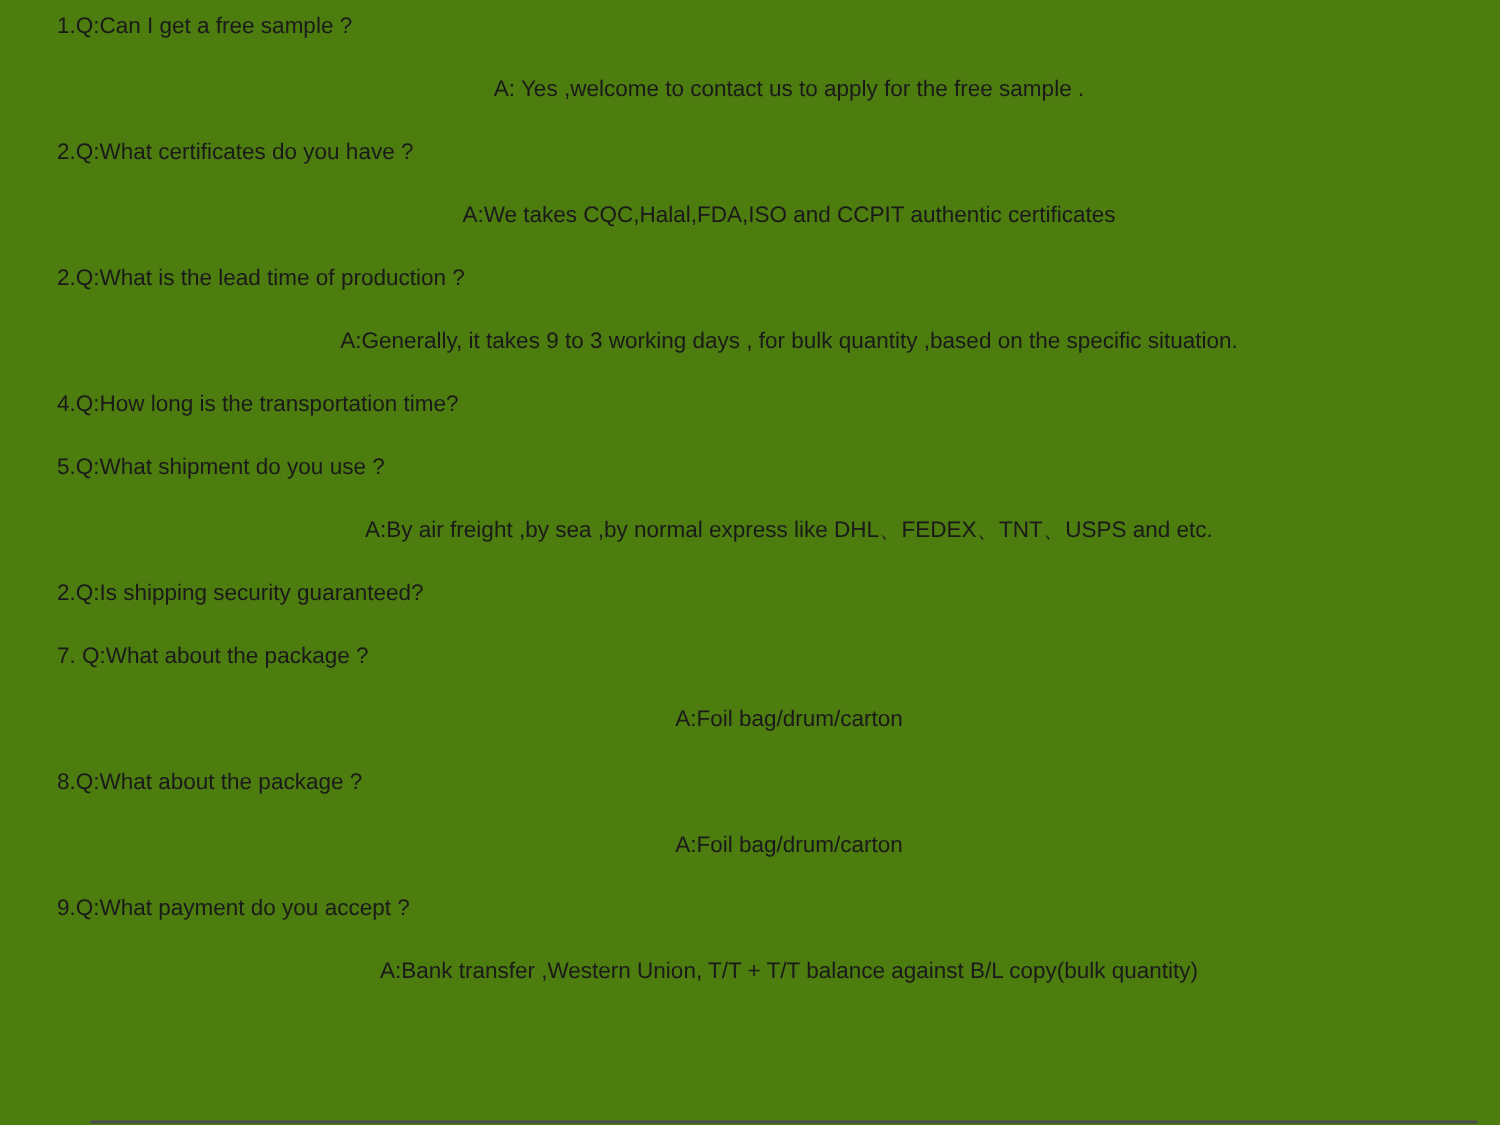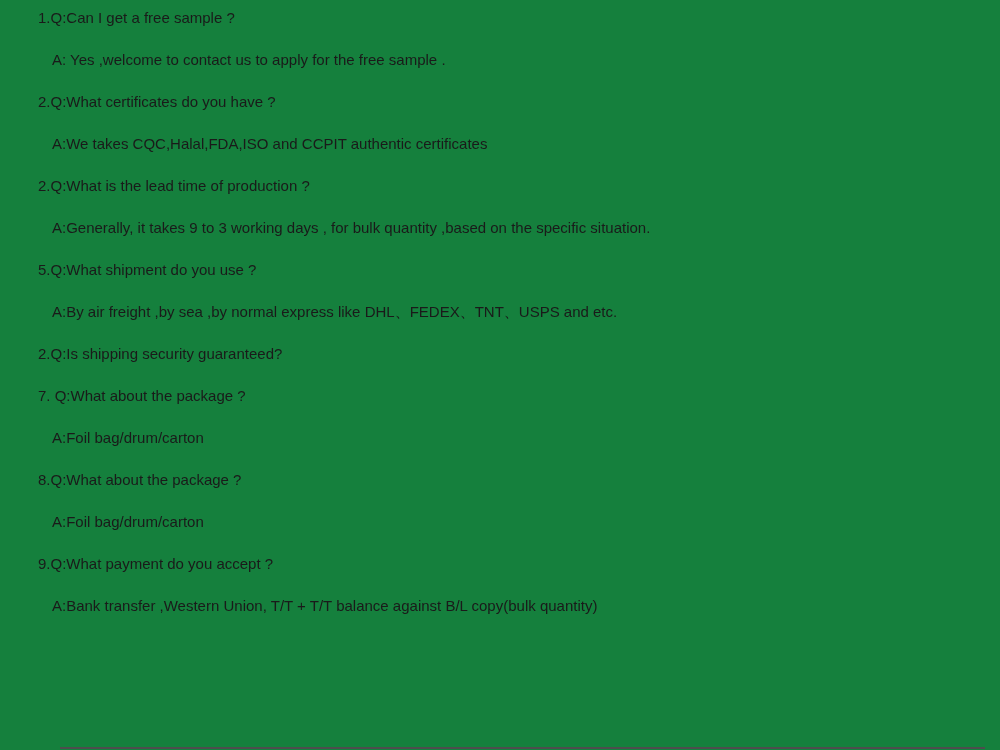--- a/index.html
+++ b/index.html
@@ -4,40 +4,41 @@
 <style>
   html, body {
     margin: 0;
     padding: 0;
     background: #ffffff;
   }
   .page {
     position: relative;
     width: 1000px;
     height: 750px;
-    background: #15803d;
+    background: #4d7c0f;
     overflow: hidden;
     font-family: "Liberation Sans", "DejaVu Sans", sans-serif;
     font-size: 15px;
     color: #1a1a1a;
   }
   .faq {
     margin-top: -3px;
   }
   .faq p {
     margin: 0;
     height: 42px;
     line-height: 42px;
     white-space: nowrap;
   }
   .faq .question {
     padding-left: 38px;
   }
   .faq .answer {
     padding-left: 52px;
+    text-align: center;
   }
   .bottom-divider {
     position: absolute;
     left: 60px;
     right: 15px;
     bottom: 1px;
     height: 2px;
     background: #4d4d4d;
   }
 </style>
@@ -48,20 +49,21 @@
   <div class="faq">
     <p class="question">1.Q:Can I get a free sample ?</p>
     <p class="answer">A: Yes ,welcome to contact us to apply for the free sample .</p>
 
     <p class="question">2.Q:What certificates do you have ?</p>
     <p class="answer">A:We takes CQC,Halal,FDA,ISO and CCPIT authentic certificates</p>
 
     <p class="question">2.Q:What is the lead time of production ?</p>
     <p class="answer">A:Generally, it takes 9 to 3 working days , for bulk quantity ,based on the specific situation.</p>
 
+    <p class="question">4.Q:How long is the transportation time?</p>
 
     <p class="question">5.Q:What shipment do you use ?</p>
     <p class="answer">A:By air freight ,by sea ,by normal express like DHL、FEDEX、TNT、USPS and etc.</p>
 
     <p class="question">2.Q:Is shipping security guaranteed?</p>
 
     <p class="question">7. Q:What about the package ?</p>
     <p class="answer">A:Foil bag/drum/carton</p>
 
     <p class="question">8.Q:What about the package ?</p>

